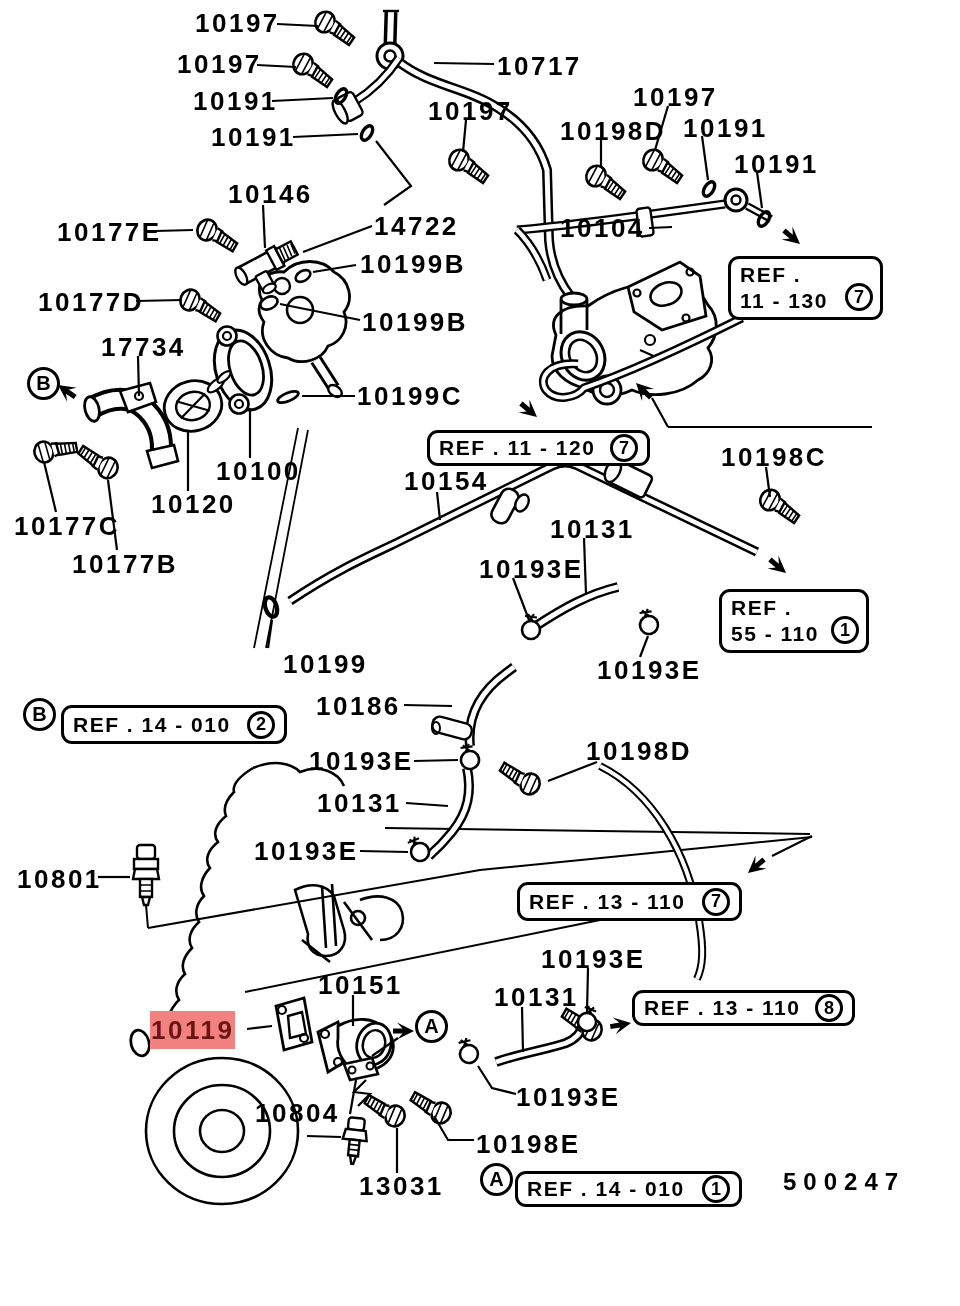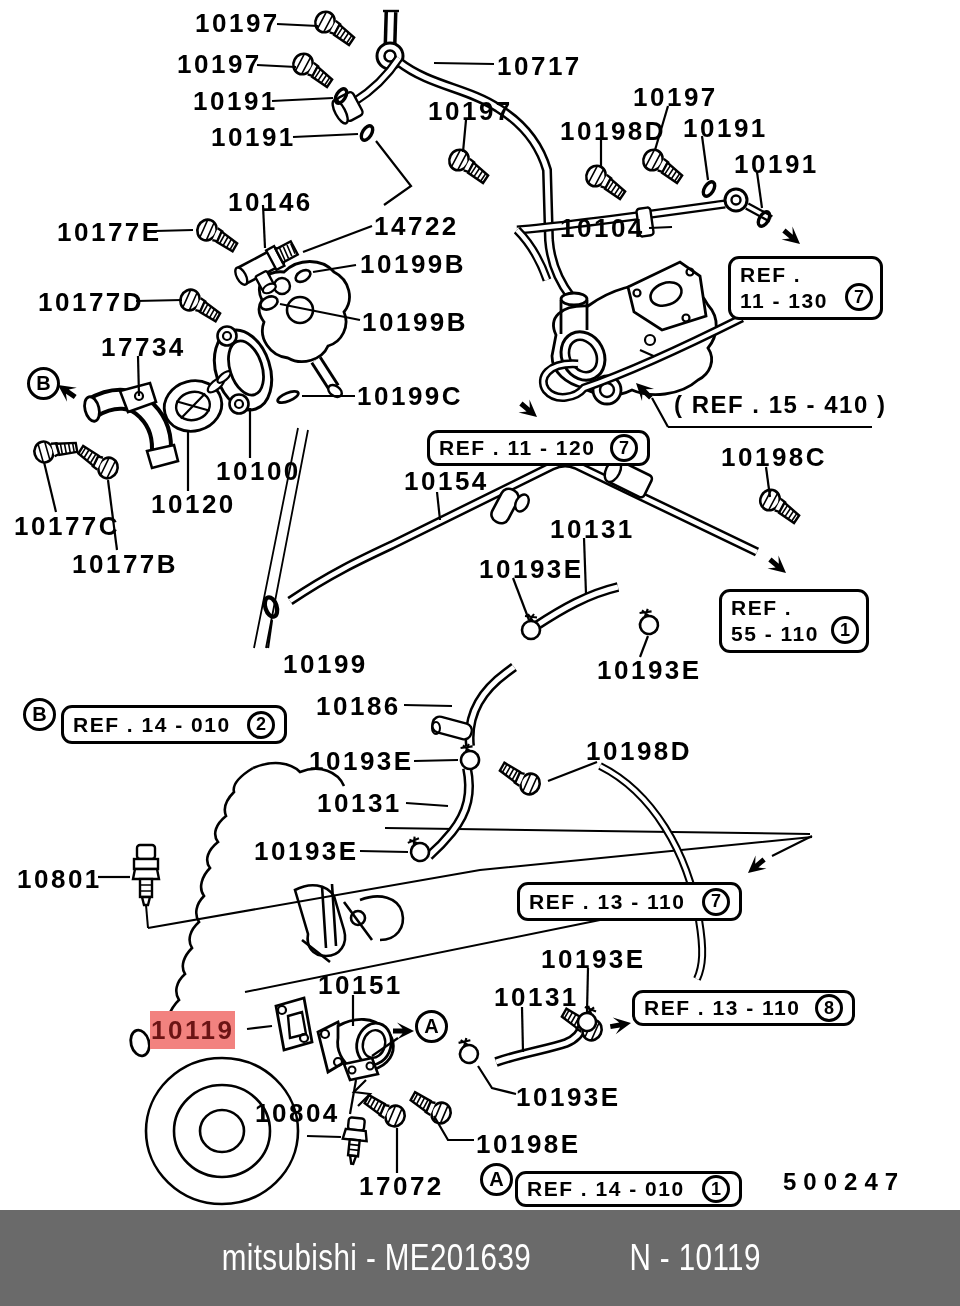--- a/index.html
+++ b/index.html
@@ -328,21 +328,21 @@
       <div class="plabel" style="left: 195px; top: 10px;">10197</div>
       <div class="plabel" style="left: 177px; top: 51px;">10197</div>
       <div class="plabel" style="left: 193px; top: 88px;">10191</div>
       <div class="plabel" style="left: 211px; top: 124px;">10191</div>
       <div class="plabel" style="left: 497px; top: 53px;">10717</div>
       <div class="plabel" style="left: 428px; top: 98px;">10197</div>
       <div class="plabel" style="left: 633px; top: 84px;">10197</div>
       <div class="plabel" style="left: 560px; top: 118px;">10198D</div>
       <div class="plabel" style="left: 683px; top: 115px;">10191</div>
       <div class="plabel" style="left: 734px; top: 151px;">10191</div>
-      <div class="plabel" style="left: 228px; top: 181px; margin-top: 8px;">10146</div>
+      <div class="plabel" style="left: 228px; top: 181px;">10146</div>
       <div class="plabel" style="left: 57px; top: 219px;">10177E</div>
       <div class="plabel" style="left: 374px; top: 213px;">14722</div>
       <div class="plabel" style="left: 560px; top: 215px;">10104</div>
       <div class="plabel" style="left: 360px; top: 251px;">10199B</div>
       <div class="plabel" style="left: 38px; top: 289px;">10177D</div>
       <div class="plabel" style="left: 362px; top: 309px;">10199B</div>
       <div class="plabel" style="left: 101px; top: 334px;">17734</div>
       <div class="plabel" style="left: 357px; top: 383px;">10199C</div>
       <div class="plabel" style="left: 721px; top: 444px;">10198C</div>
       <div class="plabel" style="left: 404px; top: 468px;">10154</div>
@@ -360,22 +360,21 @@
       <div class="plabel" style="left: 317px; top: 790px;">10131</div>
       <div class="plabel" style="left: 254px; top: 838px;">10193E</div>
       <div class="plabel" style="left: 17px; top: 866px;">10801</div>
       <div class="plabel" style="left: 541px; top: 946px;">10193E</div>
       <div class="plabel" style="left: 318px; top: 972px;">10151</div>
       <div class="plabel" style="left: 494px; top: 984px;">10131</div>
       <div class="plabel hl" style="left: 150px; top: 1011px; background: rgb(242, 130, 127); color: rgb(107, 20, 20);">10119</div>
       <div class="plabel" style="left: 516px; top: 1084px;">10193E</div>
       <div class="plabel" style="left: 224px; top: 1100px; margin-left: 31px;">10804</div>
       <div class="plabel" style="left: 476px; top: 1131px;">10198E</div>
-      <div class="plabel" style="left: 359px; top: 1173px;">17072</div>
-      <div class="plabel paren" style="left: 674px; top: 393px;">( REF . 15 - 410 )</div>
+      <div class="plabel" style="left: 359px; top: 1173px;">13031</div>
       <div class="plabel code" style="left: 783px; top: 1170px;">500247</div>
       <div class="refbox two" style="left: 728px; top: 247px; width: 155px; height: 64px;">
         <div class="refline">REF .</div>
         <div class="refline">11 - 130</div>
         <div class="badge">7</div>
       </div>
       <div class="refbox" style="left: 427px; top: 421px; width: 223px; height: 36px;">
         <div class="refline">REF . 11 - 120</div>
         <div class="badge">7</div>
       </div>
@@ -399,19 +398,14 @@
       </div>
       <div class="refbox" style="left: 515px; top: 1162px; width: 227px; height: 36px;">
         <div class="refline">REF . 14 - 010</div>
         <div class="badge">1</div>
       </div>
       <div class="lcircle" style="left: 480px; top: 1163px;">A</div>
       <div class="lcircle" style="left: 27px; top: 367px;">B</div>
       <div class="lcircle" style="left: 415px; top: 1010px;">A</div>
     </div>
 
-<div class="footer" style="top: 1210px; height: 96px; background: rgb(106, 106, 106);">
-  <span class="ftext" style="color: rgb(255, 255, 255);">mitsubishi - ME201639</span>
-  <span class="ftext" style="color: rgb(255, 255, 255);">    </span>
-  <span class="ftext" style="color: rgb(255, 255, 255);">N - 10119</span>
+
 </div>
 
-</div>
-
 </body></html>

